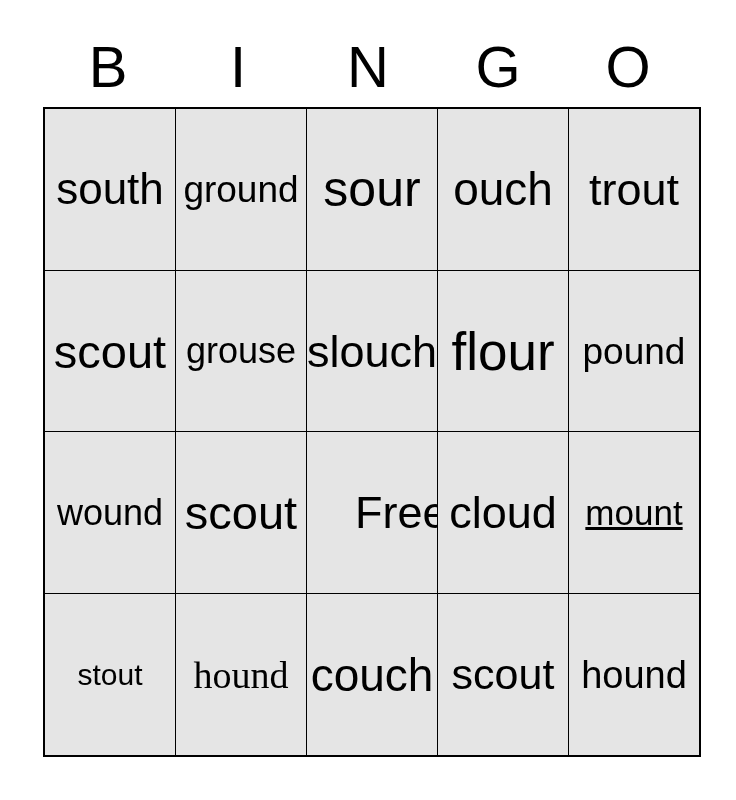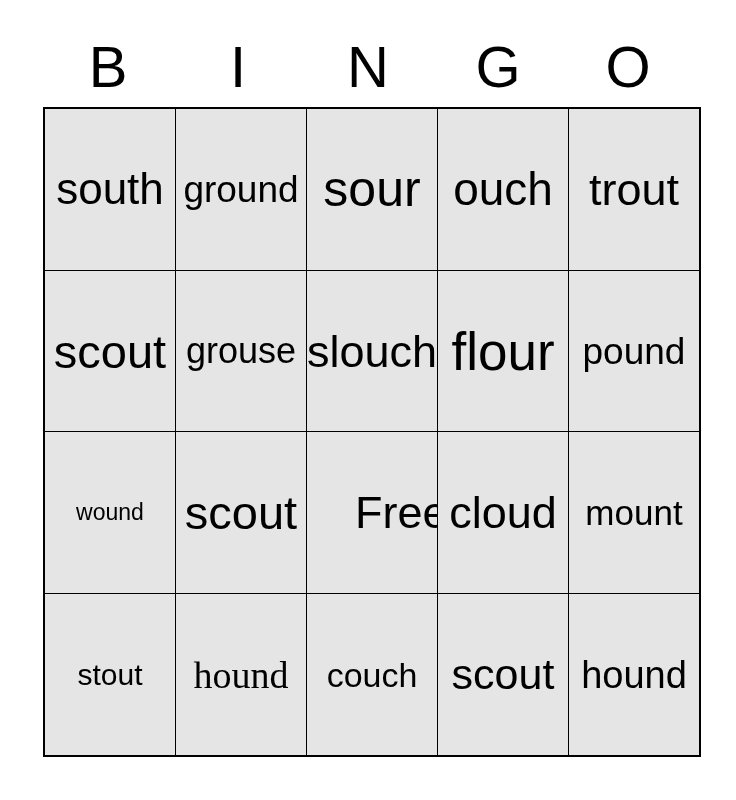--- a/index.html
+++ b/index.html
@@ -77,29 +77,29 @@
         <td style="font-size: 45px;">trout</td>
       </tr>
       <tr>
         <td style="font-size: 47px;">scout</td>
         <td style="font-size: 36px;">grouse</td>
         <td style="font-size: 45px;">slouch</td>
         <td style="font-size: 53px;">flour</td>
         <td style="font-size: 37px;">pound</td>
       </tr>
       <tr>
-        <td style="font-size: 23px;">wound</td>
+        <td style="font-size: 36px;">wound</td>
         <td style="font-size: 47px;">scout</td>
         <td style="font-size: 45px; padding-left: 48px;">Free!</td>
         <td style="font-size: 45px;">cloud</td>
-        <td style="font-size: 35px;">mount</td>
+        <td style="font-size: 35px; text-decoration: underline;">mount</td>
       </tr>
       <tr>
         <td style="font-size: 30px;">stout</td>
         <td style="font-size: 38px; font-family: Liberation Serif, serif;">hound</td>
-        <td style="font-size: 34px; text-align: center;">couch</td>
+        <td style="font-size: 46px; text-align: center;">couch</td>
         <td style="font-size: 43px;">scout</td>
         <td style="font-size: 38px;">hound</td>
       </tr>
     </tbody>
   </table>
 
 </div>
 
 </body></html>

